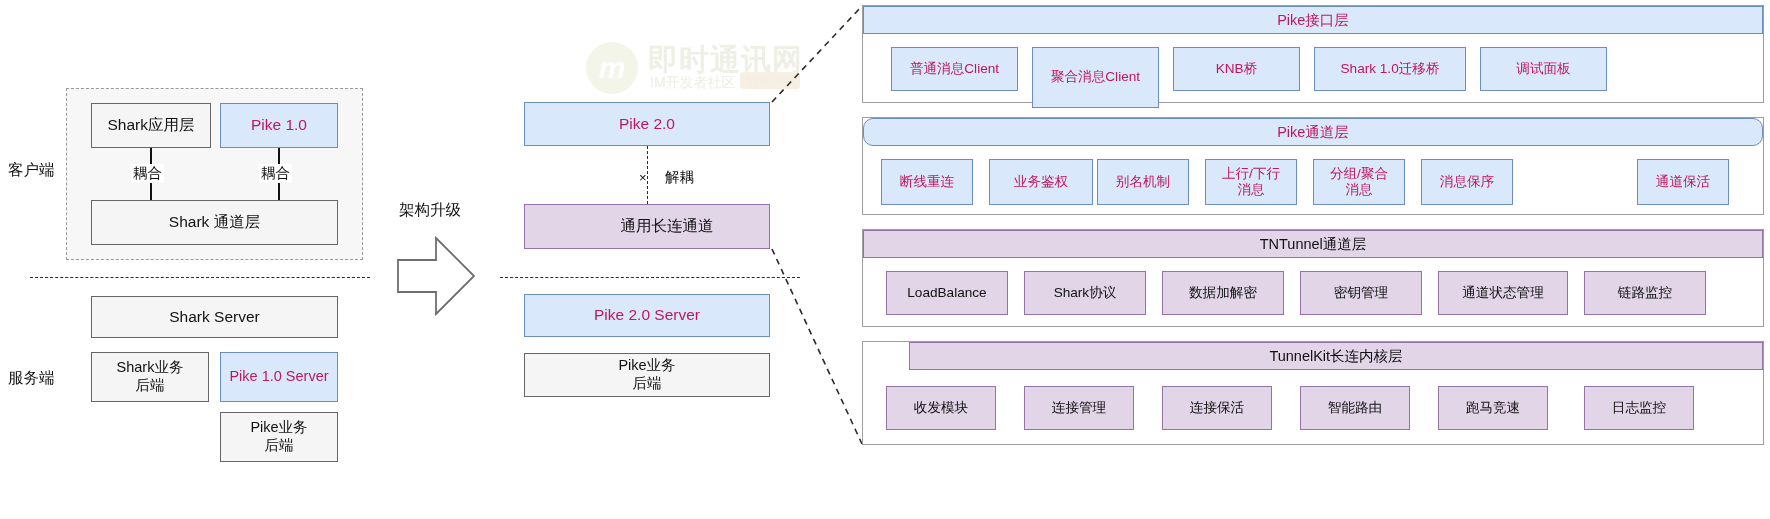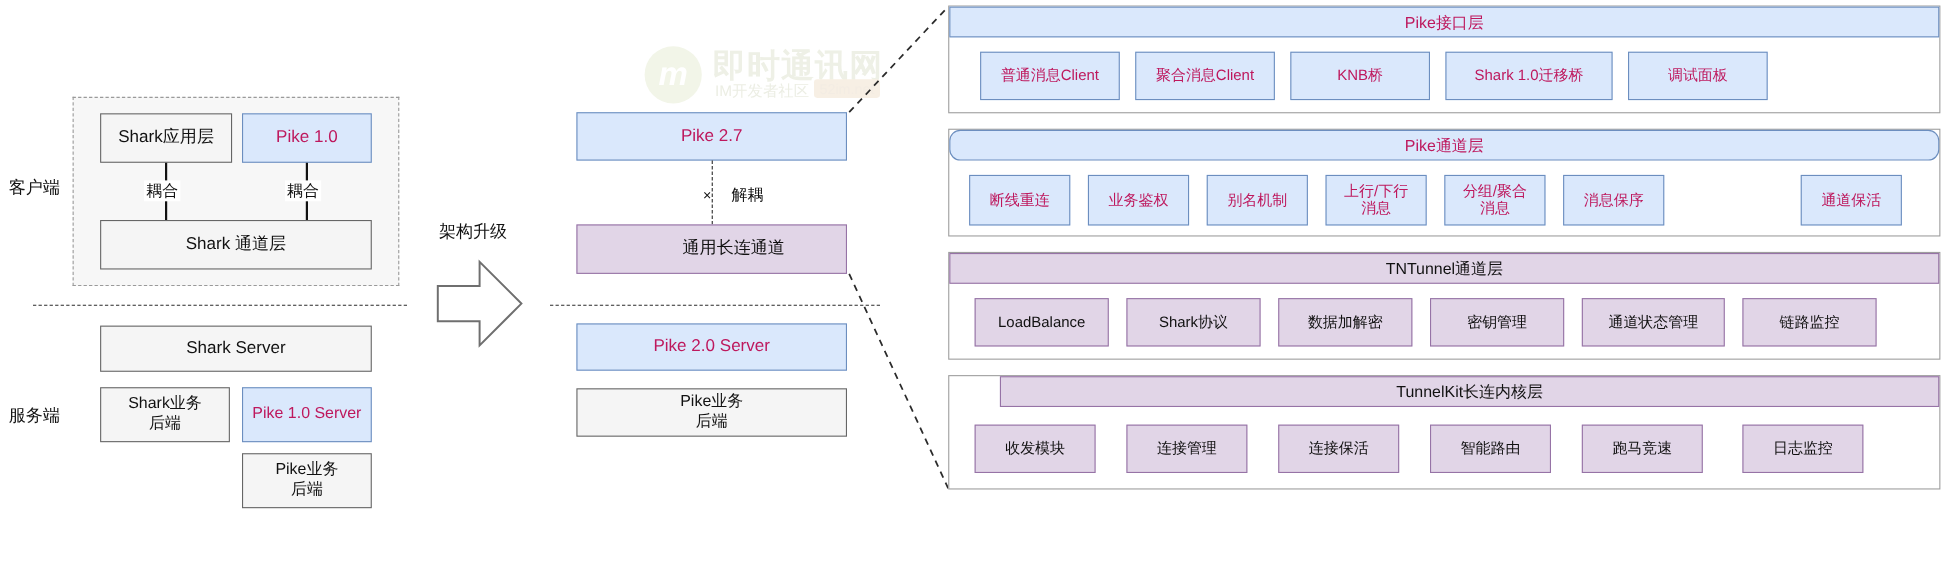--- a/index.html
+++ b/index.html
@@ -195,21 +195,21 @@
   <div class="box blue f15" style="left:220px; top:352px; width:118px; height:50px;">Pike 1.0 Server</div>
 
   <div class="box grey f15" style="left:220px; top:412px; width:118px; height:50px;">Pike业务
 后端</div>
 
   <div class="side-label" style="left:399px; top:200px;">架构升级</div>
   <svg class="big-arrow" style="left:396px; top:232px;" width="80" height="88" viewBox="0 0 80 88">
     <polygon points="2,28 40,28 40,6 78,44 40,82 40,60 2,60" fill="#ffffff" stroke="#6f6f6f" stroke-width="1.8" stroke-linejoin="miter"></polygon>
   </svg>
 
-  <div class="box blue f16" style="left:524px; top:102px; width:246px; height:44px;">Pike 2.7</div>
+  <div class="box blue f16" style="left:524px; top:102px; width:246px; height:44px;">Pike 2.0</div>
 
   <div class="vdash" style="left:647px; top:146px; height:58px;"></div>
   <span class="x-mark" style="left:639px; top:171px;">×</span>
   <div class="conn-label" style="left:663px; top:168px;">解耦</div>
 
   <div class="box purple f16" style="left:524px; top:204px; width:246px; height:45px;padding-left:40px;">通用长连通道</div>
 
   <div class="hdash" style="left:500px; top:277px; width:300px;"></div>
 
   <div class="box blue f16" style="left:524px; top:294px; width:246px; height:43px;">Pike 2.0 Server</div>
@@ -218,30 +218,30 @@
 后端</div>
 
   <svg id="leaders" width="1770" height="519">
     <line x1="772" y1="102" x2="862" y2="6" stroke="#2b2b2b" stroke-width="1.6" stroke-dasharray="6,5"></line>
     <line x1="772" y1="249" x2="862" y2="444" stroke="#2b2b2b" stroke-width="1.6" stroke-dasharray="6,5"></line>
   </svg>
 
   <div class="panel" style="left:862px; top:5px; width:902px; height:98px;">
     <div class="panel-head blue" style="height:28px;">Pike接口层</div>
     <div class="chip blue" style="left:28px;  top:41px; width:127px; height:44px;">普通消息Client</div>
-    <div class="chip blue" style="left:169px; top:41px; width:127px; height:44px;">聚合消息Client</div>
+    <div class="chip blue" style="left:169px; top:41px; width:127px; height:61px;">聚合消息Client</div>
     <div class="chip blue" style="left:310px; top:41px; width:127px; height:44px;">KNB桥</div>
     <div class="chip blue" style="left:451px; top:41px; width:152px; height:44px;">Shark 1.0迁移桥</div>
     <div class="chip blue" style="left:617px; top:41px; width:127px; height:44px;">调试面板</div>
   </div>
 
   <div class="panel" style="left:862px; top:117px; width:902px; height:98px;">
     <div class="panel-head blue" style="height:28px;border-radius:10px;">Pike通道层</div>
     <div class="chip blue" style="left:18px;  top:41px; width:92px; height:46px;">断线重连</div>
-    <div class="chip blue" style="left:126px; top:41px; width:92px; height:46px;">业务鉴权</div>
+    <div class="chip blue" style="left:126px; top:41px; width:104px; height:46px;">业务鉴权</div>
     <div class="chip blue" style="left:234px; top:41px; width:92px; height:46px;">别名机制</div>
     <div class="chip blue" style="left:342px; top:41px; width:92px; height:46px;">上行/下行
 消息</div>
     <div class="chip blue" style="left:450px; top:41px; width:92px; height:46px;">分组/聚合
 消息</div>
     <div class="chip blue" style="left:558px; top:41px; width:92px; height:46px;">消息保序</div>
     <div class="chip blue" style="left:774px; top:41px; width:92px; height:46px;">通道保活</div>
   </div>
 
   <div class="panel" style="left:862px; top:229px; width:902px; height:98px;">

